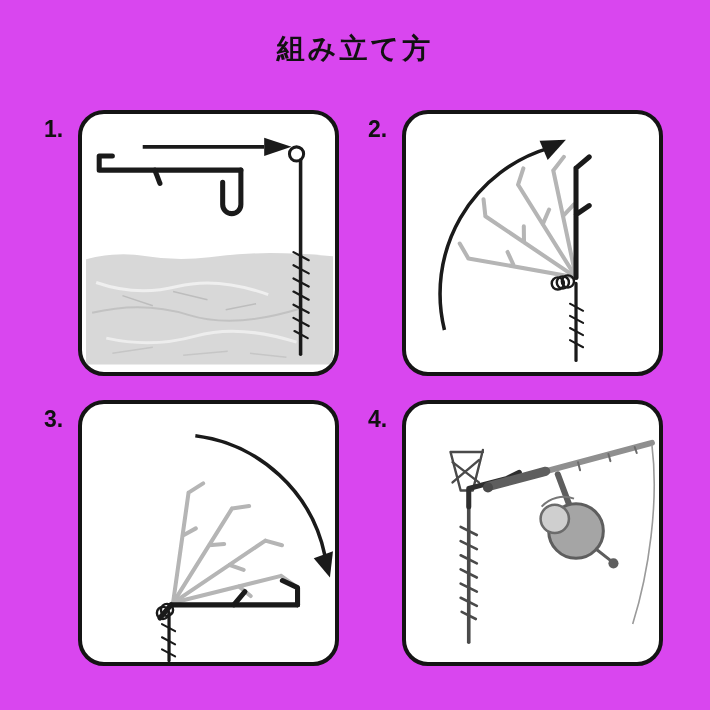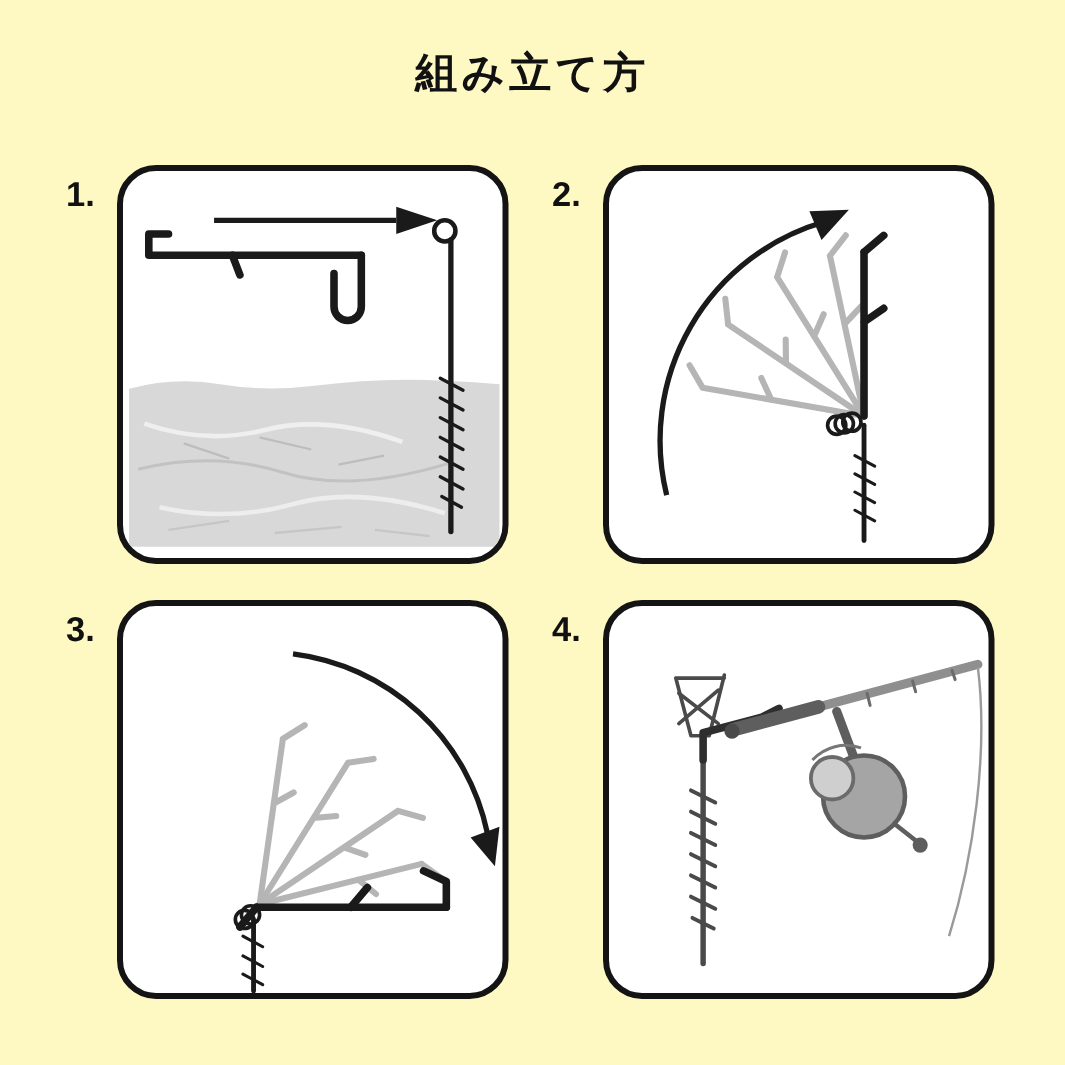--- a/index.html
+++ b/index.html
@@ -1,17 +1,17 @@
 <!DOCTYPE html>
 <html><head>
 <meta charset="utf-8">
 <style>
   html,body{margin:0;padding:0;background:#ffffff;}
   .page{
-    position:relative;width:710px;height:710px;background:#fef9c3;
+    position:relative;width:710px;height:710px;background:#d946ef;
     font-family:"Liberation Sans","DejaVu Sans",sans-serif;color:#111;
     overflow:hidden;
   }
   .title{
     position:absolute;top:30px;left:0;width:710px;text-align:center;
     font-size:28px;font-weight:bold;letter-spacing:3px;margin:0;color:#111;
   }
   .step-group{position:absolute;}
   .g1{left:44px;top:110px;}
   .g2{left:368px;top:110px;}

